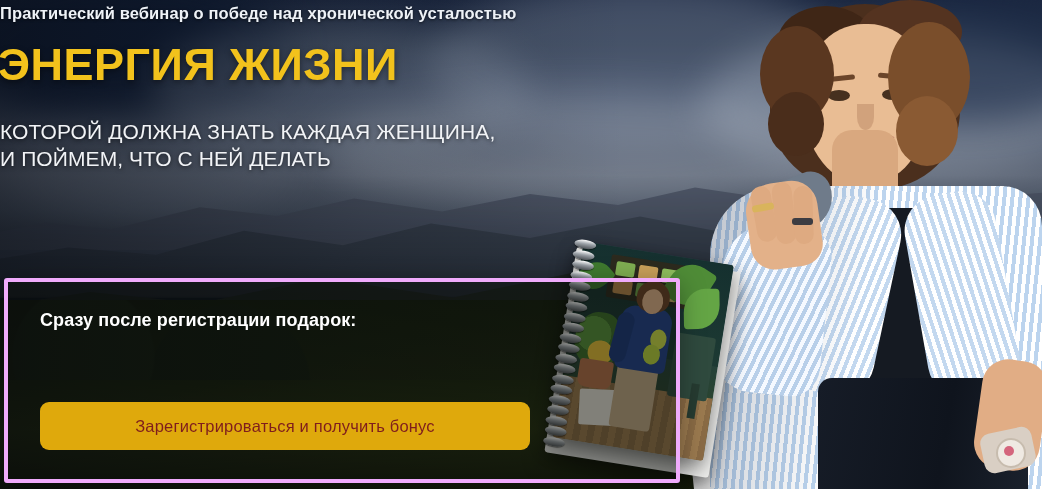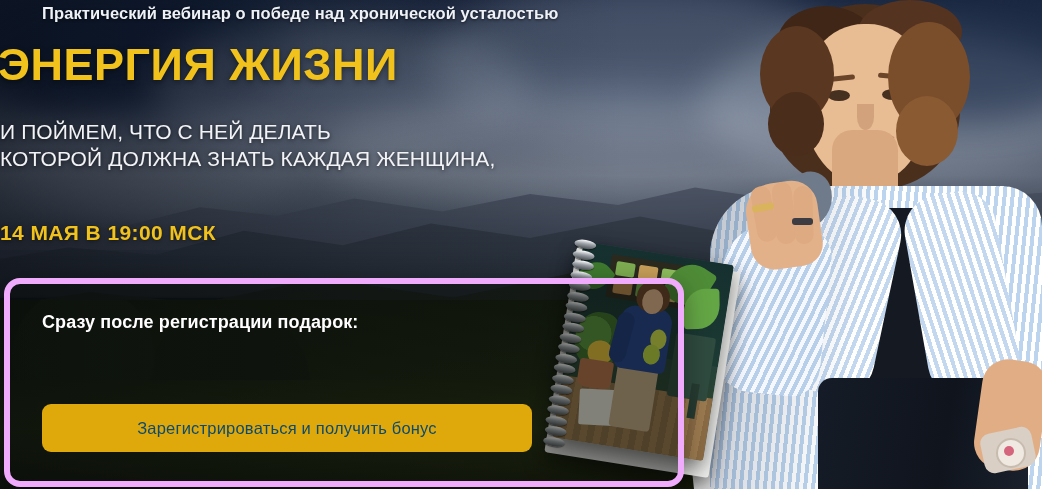--- a/index.html
+++ b/index.html
@@ -146,40 +146,40 @@
   .nb-w-arm{position:absolute;left:29%;top:32%;width:11%;height:26%;background:#1d3a7d;border-radius:10px;transform:rotate(6deg);}
   .nb-w-pants{position:absolute;left:35%;top:56%;width:27%;height:34%;background:#c2ab87;border-radius:4px;}
   .nb-apple1{position:absolute;left:53%;top:38%;width:11%;height:10%;background:#cfe04a;border-radius:50%;}
   .nb-apple2{position:absolute;left:50%;top:46%;width:11%;height:10%;background:#bcd742;border-radius:50%;}
   .nb-bench{position:absolute;left:14%;top:72%;width:30%;height:18%;background:#e6e2d8;transform:rotate(-6deg);border-radius:2px;}
   .nb-spiral{position:absolute;left:0px;top:-2px;width:26px;height:212px;}
   .nb-ring{position:absolute;width:22px;height:9px;border-radius:50%;background:linear-gradient(180deg,#ffffff 0%,#9aa0a6 45%,#4e5257 100%);box-shadow:0 1px 1px rgba(0,0,0,.5);}
   .nb-shadow{position:absolute;left:-8px;top:196px;width:186px;height:40px;background:radial-gradient(ellipse at 50% 40%,rgba(0,0,0,.35) 0%,rgba(0,0,0,0) 70%);}
 
   
-  .eyebrow{position:absolute;left:0px;top:4px;width:700px;font-size:16.5px;font-weight:700;color:#eef2f7;letter-spacing:.1px;text-shadow:0 1px 3px rgba(0,0,0,.6);padding-left:42px;}
+  .eyebrow{position:absolute;left:0px;top:4px;width:700px;font-size:16.5px;font-weight:700;color:#eef2f7;letter-spacing:.1px;text-shadow:0 1px 3px rgba(0,0,0,.6);}
   .title{position:absolute;left:-2px;top:42px;font-size:45px;line-height:1;font-weight:700;color:#f2c21c;letter-spacing:.5px;text-shadow:0 2px 6px rgba(0,0,0,.45);}
   .subtitle{position:absolute;left:0px;top:118px;width:690px;font-size:21px;line-height:1.29;font-weight:400;color:#f1f3f6;letter-spacing:.1px;text-shadow:0 1px 4px rgba(0,0,0,.6);}
   .subtitle div{white-space:nowrap;}
   .datetime{position:absolute;left:0px;top:221px;font-size:21px;font-weight:700;color:#f2c21c;letter-spacing:.4px;text-shadow:0 1px 4px rgba(0,0,0,.5);}
 
   
   .card{
     position:absolute;left:4px;top:278px;width:668px;height:197px;
-    border:6px solid #f0abfc;border-radius:16px;
+    border:4px solid #f0abfc;border-radius:3px;
     background:rgba(10,12,8,.46);
     box-shadow:0 6px 26px rgba(0,0,0,.35);
     overflow:hidden;
   }
   .card-inner{position:relative;padding:28px 0 0 32px;}
   .card-h{font-size:18px;font-weight:700;color:#ffffff;letter-spacing:.1px;}
   .card-p{margin-top:16px;width:430px;font-size:17.5px;line-height:1.42;color:#e8c348;}
   .cta{
     position:absolute;left:32px;top:120px;width:490px;height:48px;border:none;border-radius:9px;
-    background:#dfa90c;color:#0c4a6e;font-size:16.5px;font-family:"Liberation Sans","DejaVu Sans",sans-serif;
+    background:#dfa90c;color:#7f1d1d;font-size:16.5px;font-family:"Liberation Sans","DejaVu Sans",sans-serif;
     cursor:pointer;letter-spacing:.2px;
   }
 </style>
 </head>
 <body>
 
 <div class="stage">
 
   <div class="bg">
     <div class="sky"></div>
@@ -234,24 +234,23 @@
     <div class="m-finger f1"></div>
     <div class="m-finger f2"></div>
     <div class="m-finger f3"></div>
     <div class="m-ring1"></div>
     <div class="m-ring2"></div>
   </div>
 
   <div class="eyebrow">Практический вебинар о победе над хронической усталостью</div>
   <div class="title">ЭНЕРГИЯ ЖИЗНИ</div>
   <div class="subtitle">
+    <div>КОТОРОЙ ДОЛЖНА ЗНАТЬ КАЖДАЯ ЖЕНЩИНА,</div>
     <div>И ПОЙМЕМ, ЧТО С НЕЙ ДЕЛАТЬ</div>
-    <div>КОТОРОЙ ДОЛЖНА ЗНАТЬ КАЖДАЯ ЖЕНЩИНА,</div>
-  </div>
-  <div class="datetime">14 МАЯ В 19:00 МСК</div>
+  </div>
 
   <div class="notebook">
     <div class="nb-shadow"></div>
     <div class="nb-page"></div>
     <div class="nb-cover">
       <div class="nb-wall"></div>
       <div class="nb-shelf"></div>
       <div class="nb-shelf-g sg1"></div>
       <div class="nb-shelf-g sg2"></div>
       <div class="nb-shelf-g sg3"></div>

